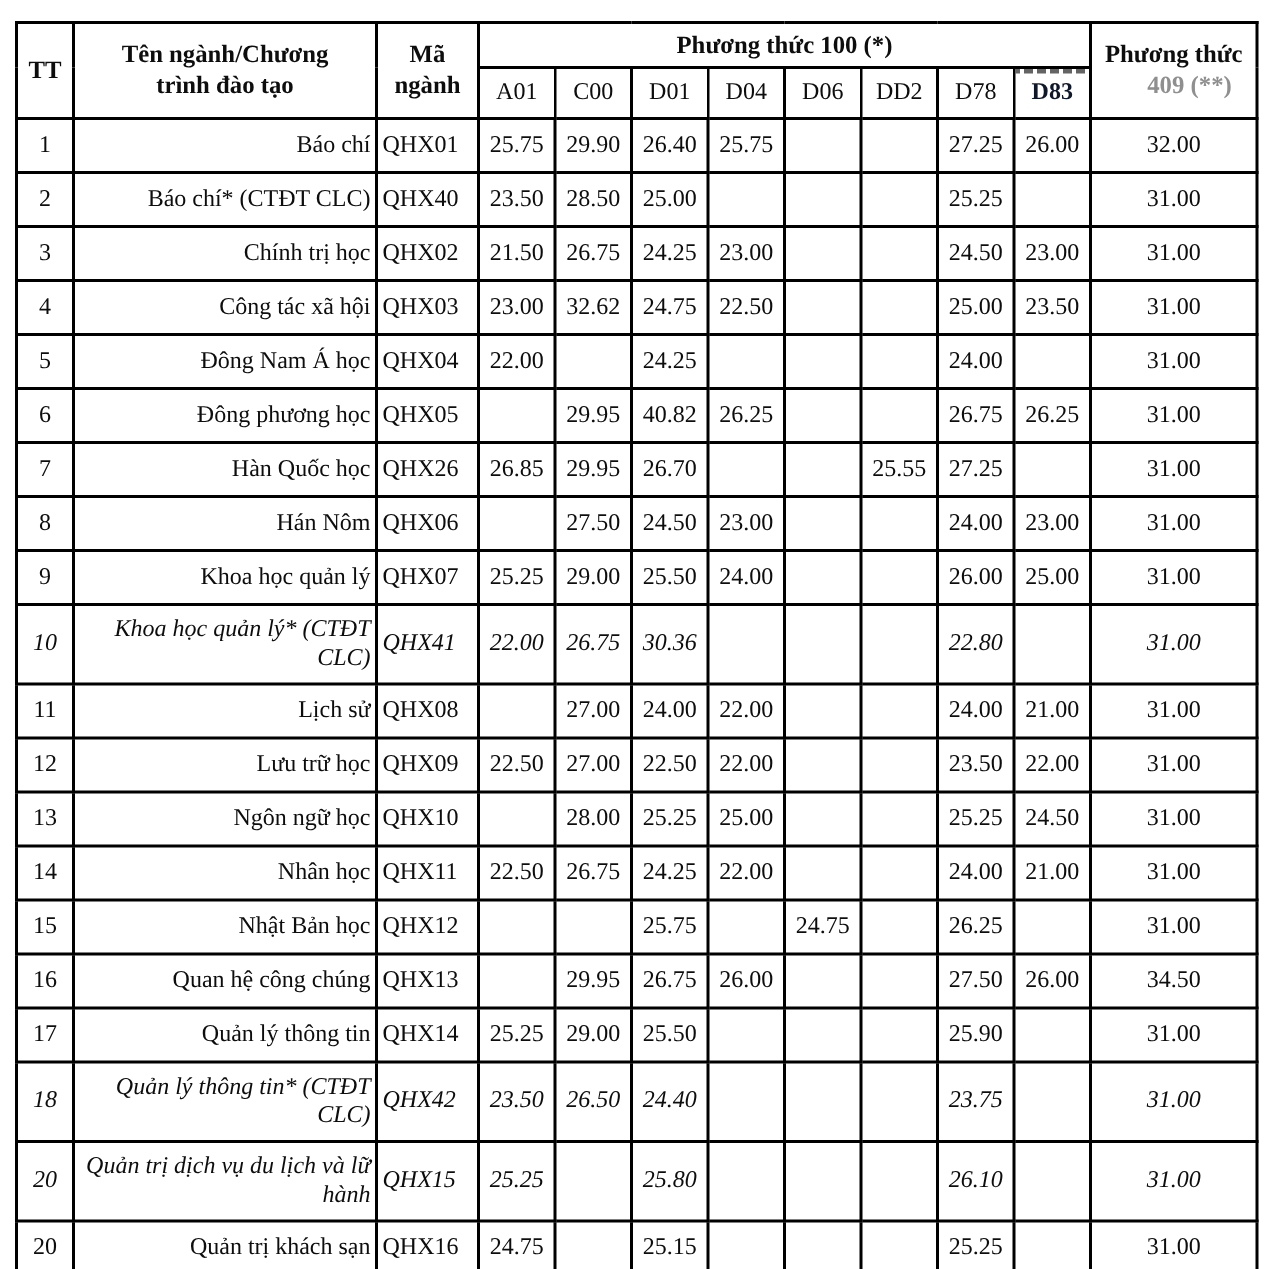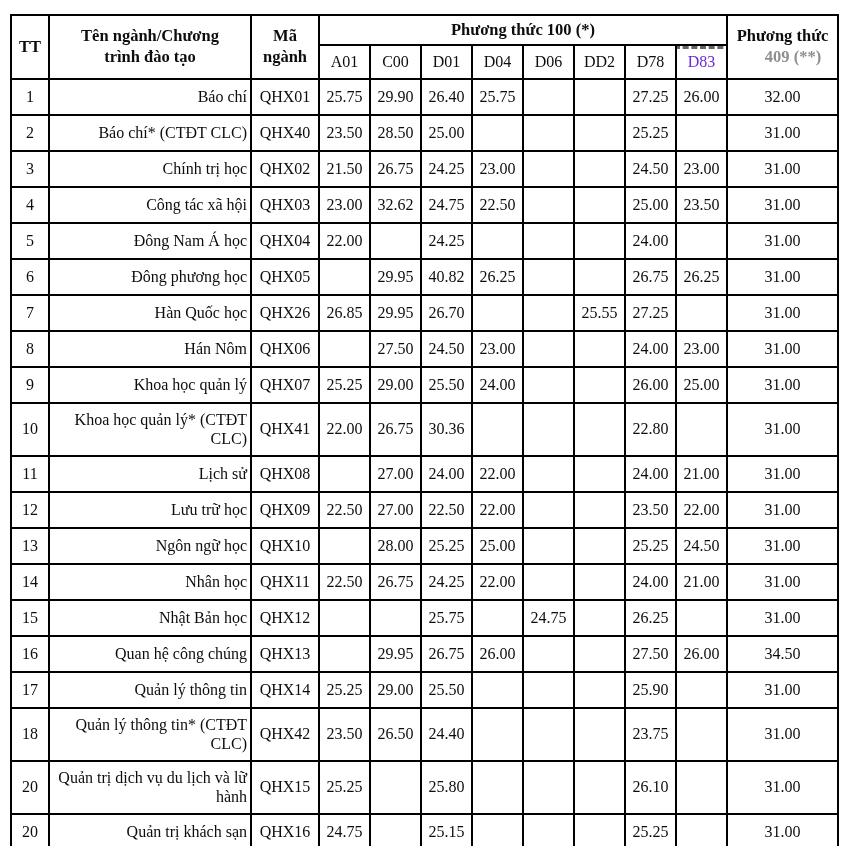--- a/index.html
+++ b/index.html
@@ -41,45 +41,46 @@
   }
   .pre-wrap { white-space: pre-line; }
   tr.group-header-row { height: 30px; }
   tr.subject-header-row { height: 34px; padding-left: 28px; }
   th.th-subject {
     font-weight: normal;
     font-size: 16px;
     position: relative;
   }
   th.th-subject.faded {
-    color: #6d28d9;
+    color: #0f172a;
+    font-weight: bold;
   }
   th.th-subject.faded::before {
     content: "";
     position: absolute;
     top: 0px;
     right: -6px;
     width: 58px;
     border-top: 3px dashed #4a4a4a;
     opacity: 0.85;
   }
   .faded-line {
     color: #8f8f8f;
     font-weight: bold;
     margin-left: 21px;
   }
   tbody tr { height: 36px; }
-  tbody tr.tall { height: 53px; }
+  tbody tr.tall { height: 53px; font-style: italic; }
   td {
     font-size: 16px;
     line-height: 1.15;
   }
   td.cell-tt { text-align: center; }
   td.cell-name { text-align: right; padding-left: 5px; padding-right: 3px; }
-  td.cell-code { text-align: center; padding-left: 1px; padding-right: 1px; margin-left: 44px; }
+  td.cell-code { padding-left: 1px; padding-right: 1px; margin-left: 44px; }
   td.cell-score { text-align: center; padding-left: 1px; padding-right: 2px; }
   td.cell-409 { text-align: center; }
 </style>
 </head>
 <body>
 
 <div class="page">
   <table class="scores">
     <colgroup>
       <col style="width:38px">

